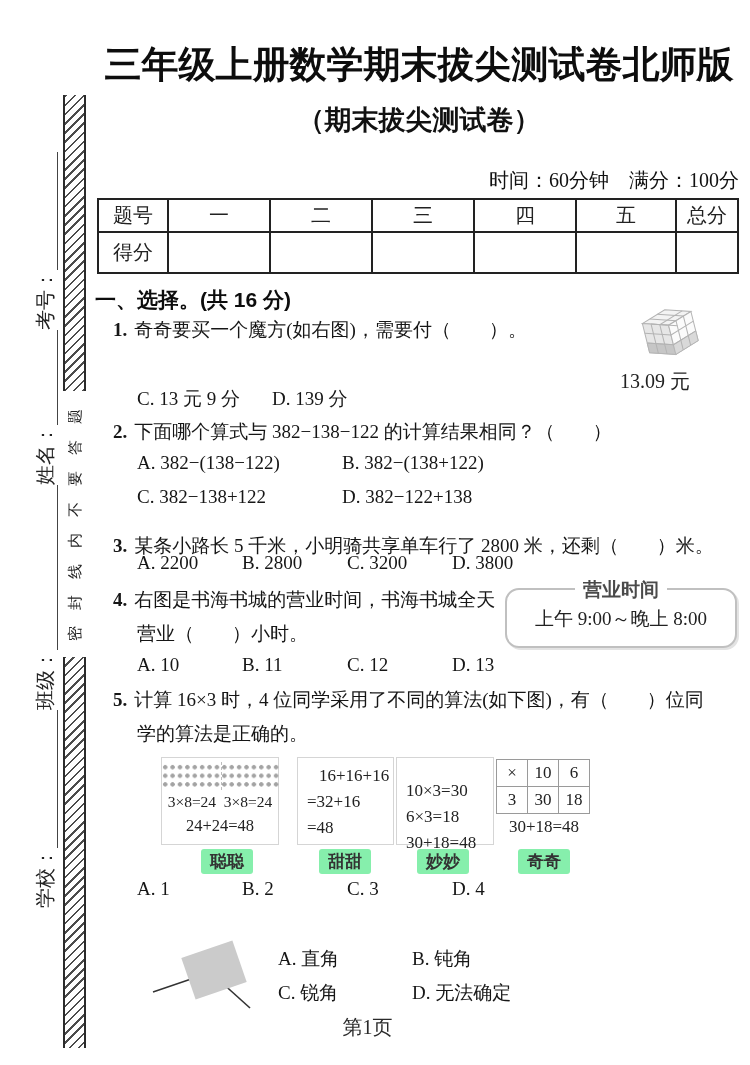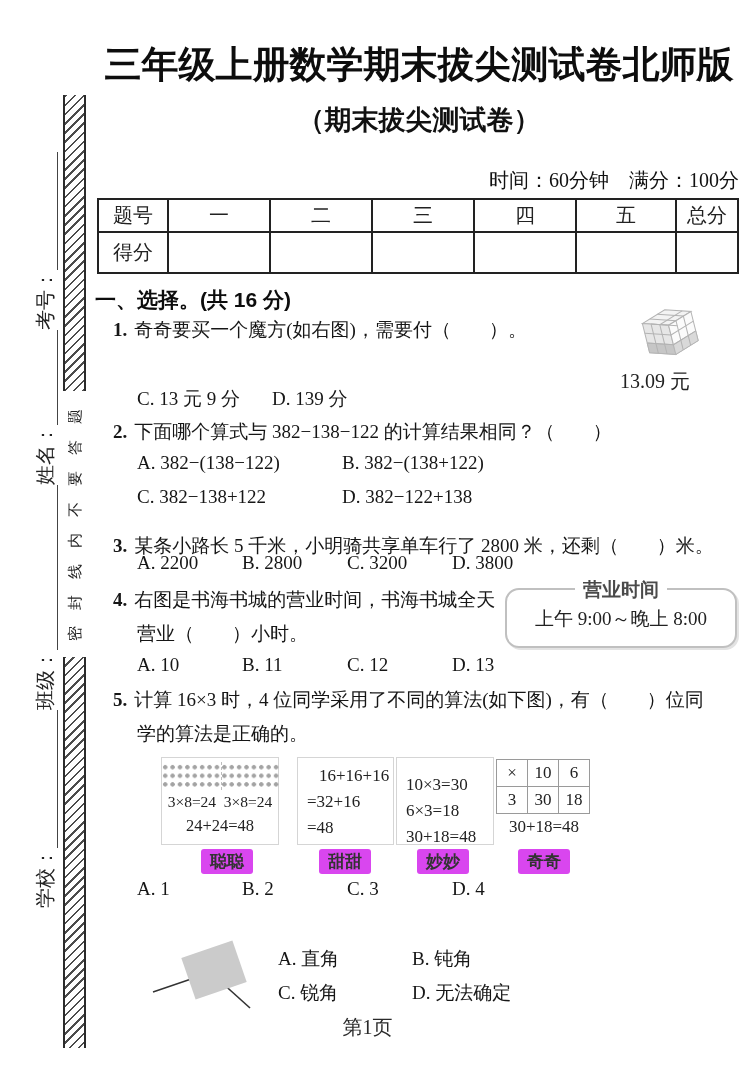--- a/index.html
+++ b/index.html
@@ -63,34 +63,34 @@
     background:#fff;padding:0 8px;font-family:"Liberation Sans", sans-serif;
     font-weight:bold;font-size:19px;color:#4a4a4a;white-space:nowrap;}
   .hours-text{position:absolute;top:16px;left:0;width:100%;text-align:center;
     font-size:19px;color:#222;white-space:nowrap;}
 
   
   .mbox{position:absolute;top:757px;background:#fff;border:1px solid #d5d5d5;
     font-size:17px;color:#222;box-sizing:border-box;}
   .m1{left:66px;width:118px;height:88px;text-align:center;}
   .m2{left:202px;width:97px;height:88px;padding:5px 0 0 9px;line-height:26px;}
-  .m3{left:301px;width:98px;height:88px;padding:14px 0 0 9px;line-height:26px;}
+  .m3{left:301px;width:98px;height:88px;padding:20px 0 0 9px;line-height:26px;}
   .m4{left:399px;width:100px;height:88px;border:none;}
   .dotfield{width:118px;height:26px;margin:5px auto 1px auto;position:relative;
     background-image:radial-gradient(circle at 3.2px 4.2px,#a3a3a3 1.9px,transparent 2.4px);
     background-size:7.4px 8.6px;background-repeat:repeat;}
   .dotdiv{position:absolute;left:50%;top:-1px;bottom:-1px;border-left:1px dashed #bdbdbd;}
   .m1 .eq1{font-size:15.5px;white-space:pre;line-height:24px;}
   .m1 .eq2{font-size:16.5px;line-height:24px;}
   .m2 .ind{padding-left:12px;}
   table.mult{border-collapse:collapse;margin:2px 0 0 2px;}
   table.mult td{border:1.5px solid #9a9a9a;width:30px;height:26px;text-align:center;
     font-size:17px;color:#222;padding:0;}
   .m4-below{font-size:17px;margin-top:3px;text-align:center;white-space:nowrap;}
-  .mtag{position:absolute;top:849px;transform:translateX(-50%);background:#d946ef;
+  .mtag{position:absolute;top:849px;transform:translateX(-50%);background:#86efac;
     border-radius:3px;padding:1px 9px;font-weight:bold;font-size:17px;color:#333;
     white-space:nowrap;}
 
   
   .angle-wrap{position:absolute;left:50px;top:936px;width:130px;height:80px;}
 
   .footer{position:absolute;top:1014px;left:0;width:545px;text-align:center;
     font-size:20px;color:#2a2a2a;}
 </style>
 </head>

